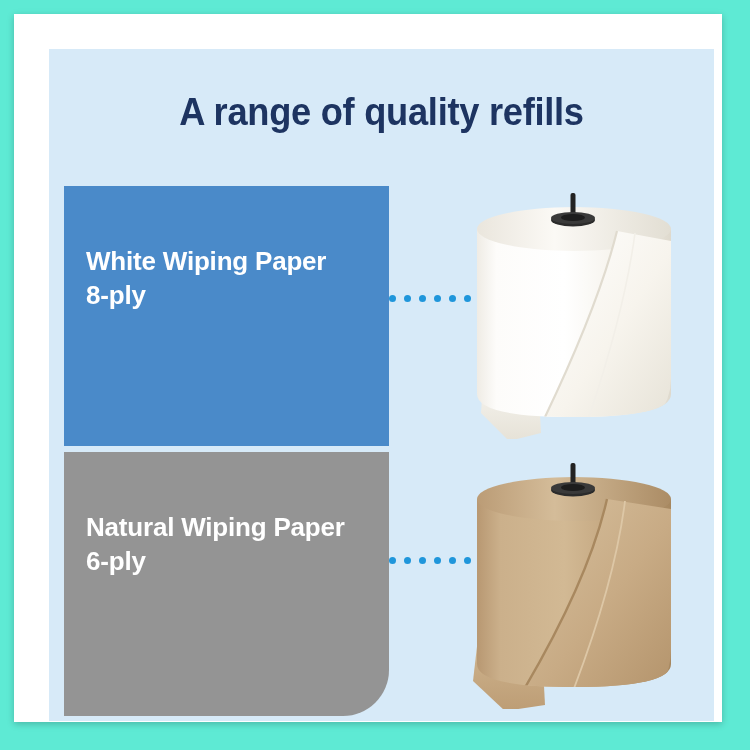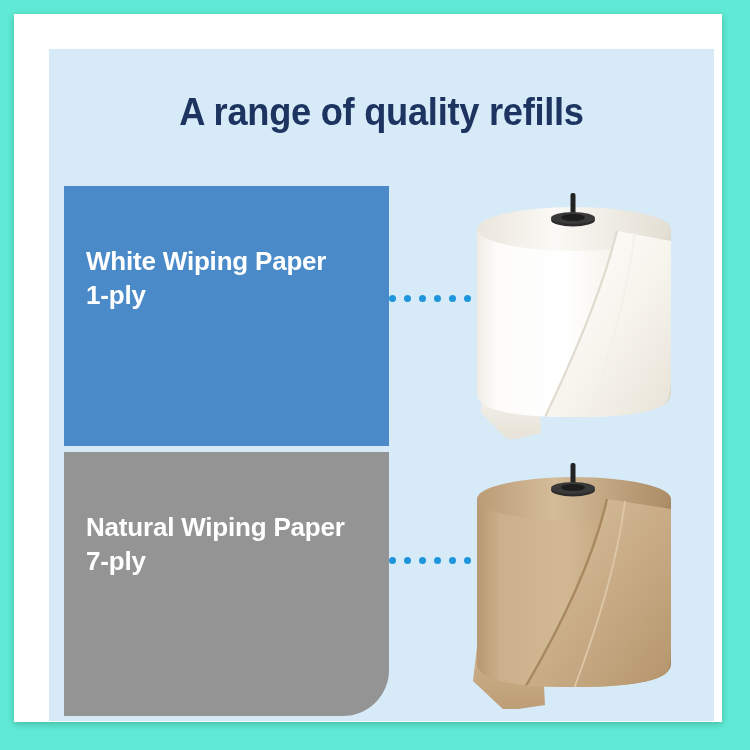--- a/index.html
+++ b/index.html
@@ -124,21 +124,21 @@
 <body>
 
 <div id="card">
   <div id="frame">
     <div id="canvas">
 
       <div id="title">A range of quality refills</div>
 
       <div class="panel" id="panel-white">
         <div class="panel-label">White Wiping Paper
-1-ply</div>
+8-ply</div>
       </div>
 
       <div class="connector" id="connector-white">
         <span class="dot"></span>
         <span class="dot"></span>
         <span class="dot"></span>
         <span class="dot"></span>
         <span class="dot"></span>
         <span class="dot"></span>
         <span class="dot"></span>
@@ -191,21 +191,21 @@
             <rect x="121.5" y="4" width="5" height="26" rx="2" fill="#232323"></rect>
             <ellipse cx="124" cy="31" rx="22" ry="6.5" fill="#2b2b2b"></ellipse>
             <ellipse cx="124" cy="29" rx="22" ry="6" fill="#3a3a3a"></ellipse>
             <ellipse cx="124" cy="28.5" rx="12" ry="3.6" fill="#1d1d1d"></ellipse>
           </g>
         </svg>
       </div>
 
       <div class="panel" id="panel-natural">
         <div class="panel-label">Natural Wiping Paper
-7-ply</div>
+6-ply</div>
       </div>
 
       <div class="connector" id="connector-natural">
         <span class="dot"></span>
         <span class="dot"></span>
         <span class="dot"></span>
         <span class="dot"></span>
         <span class="dot"></span>
         <span class="dot"></span>
         <span class="dot"></span>

